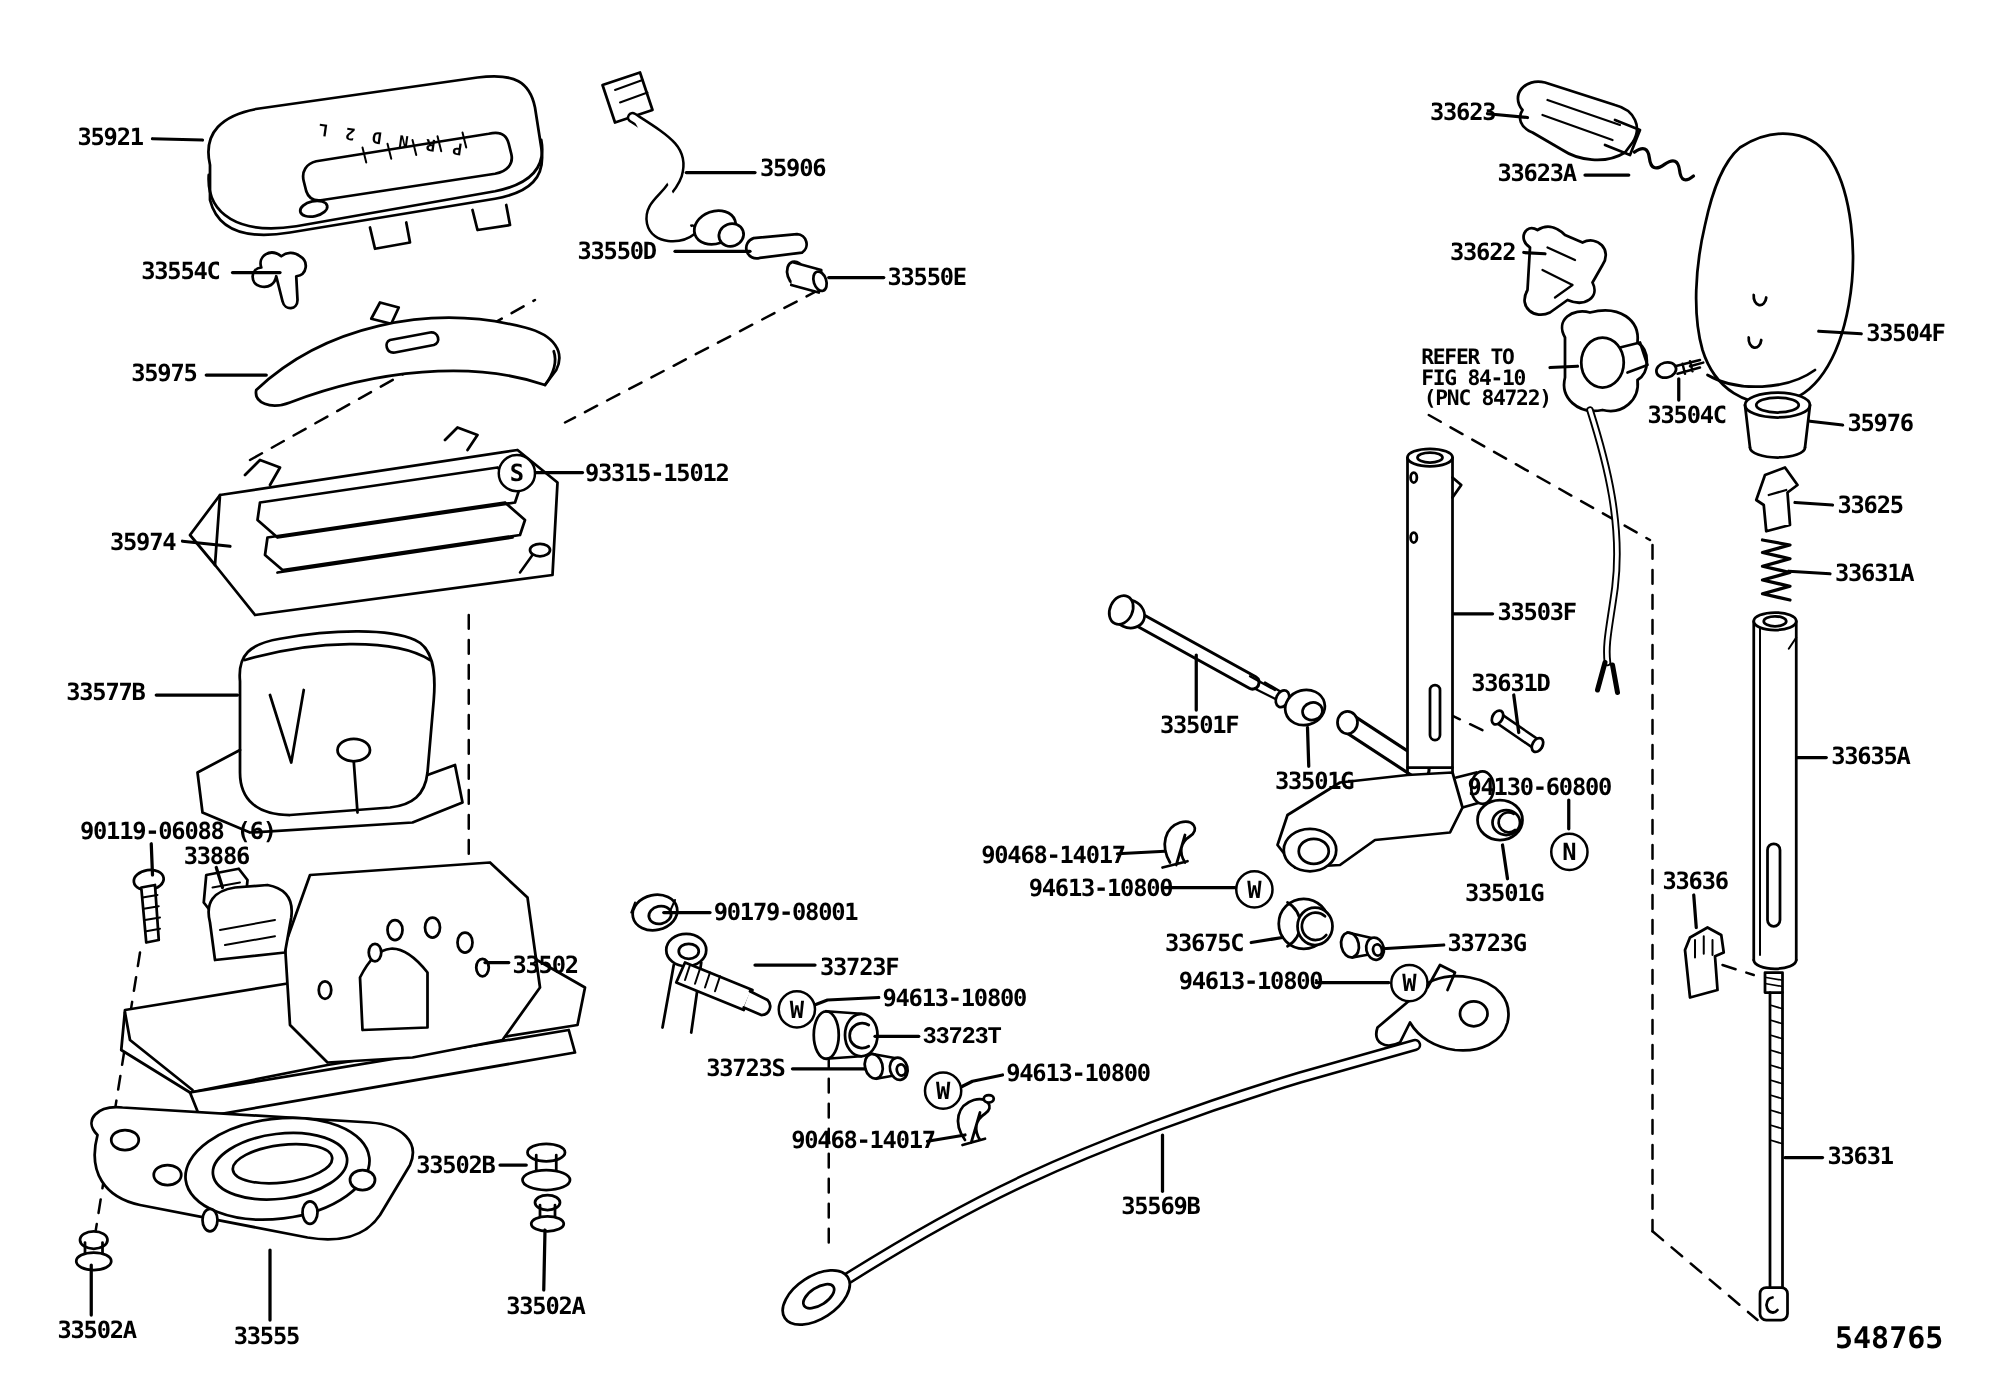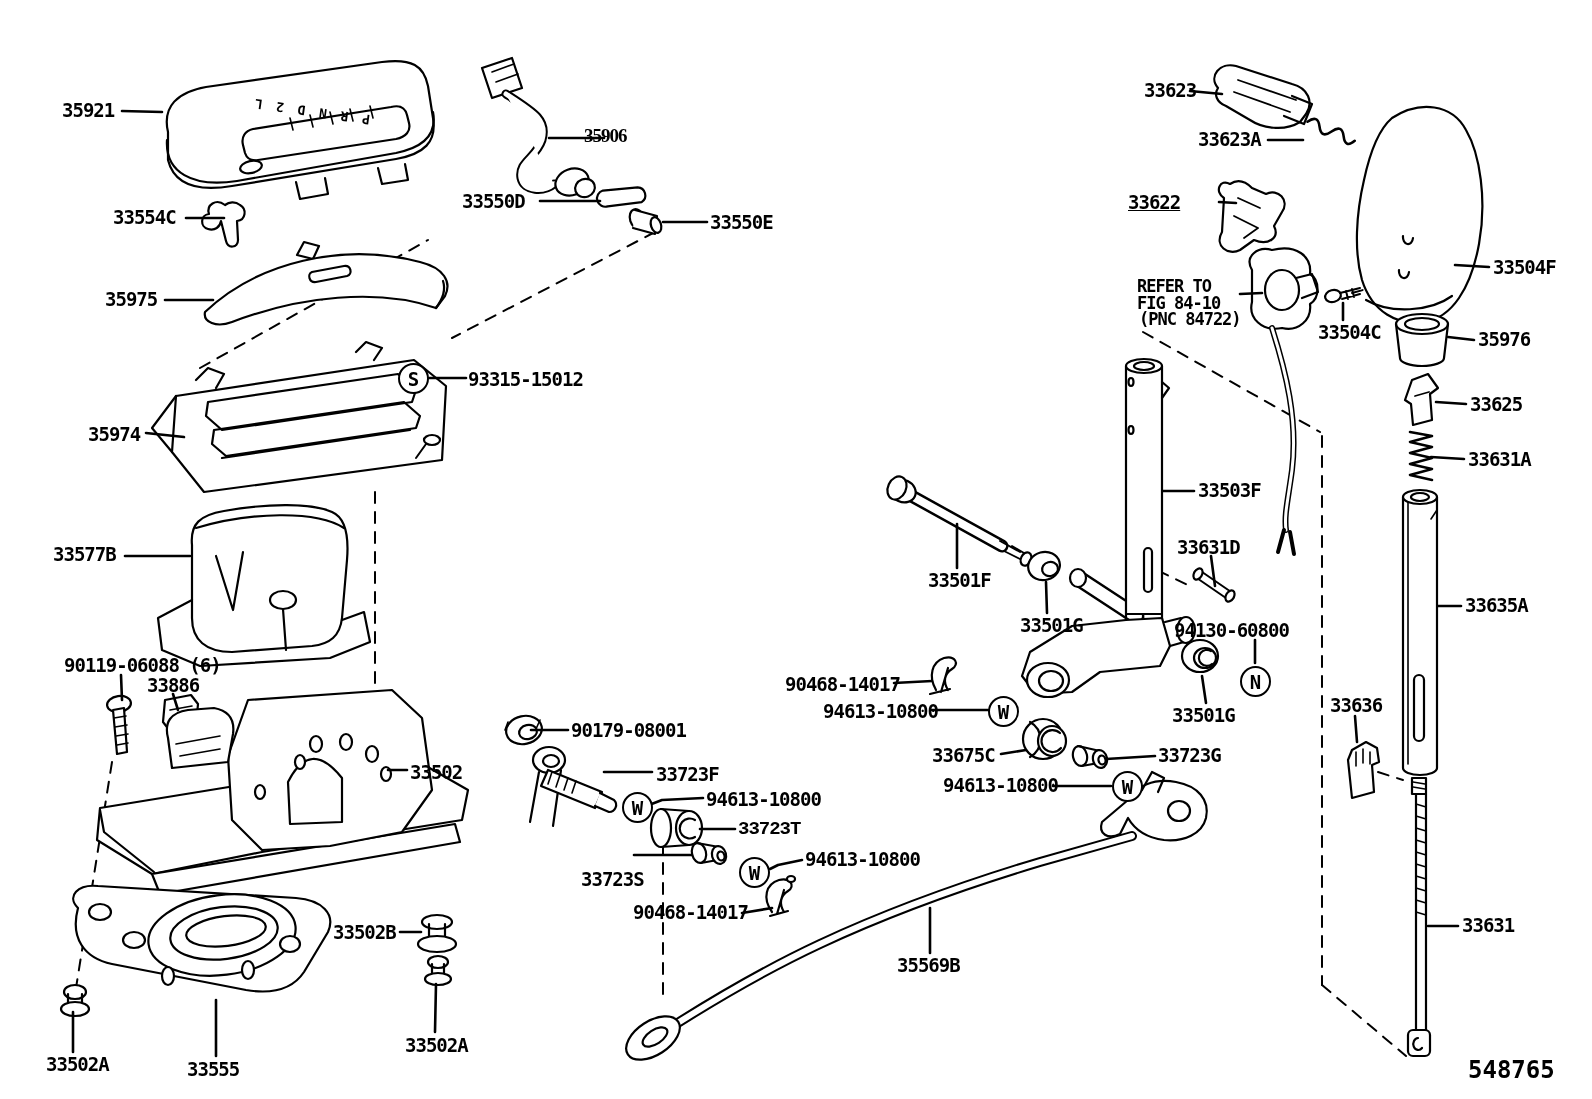--- a/index.html
+++ b/index.html
@@ -384,49 +384,49 @@
       <div class="part-label" style="left: 88px; top: 425px;">35974</div>
       <div class="part-label" style="left: 468px; top: 370px; text-align: right;">93315-15012</div>
       <div class="part-label" style="left: 53px; top: 545px;">33577B</div>
       <div class="part-label" style="left: 64px; top: 656px;">90119-06088 (6)</div>
       <div class="part-label" style="left: 147px; top: 676px;">33886</div>
       <div class="part-label" style="left: 410px; top: 763px;">33502</div>
       <div class="part-label" style="left: 333px; top: 923px;">33502B</div>
       <div class="part-label" style="left: 46px; top: 1055px;">33502A</div>
       <div class="part-label" style="left: 187px; top: 1060px;">33555</div>
       <div class="part-label" style="left: 405px; top: 1036px;">33502A</div>
-      <div class="part-label" style="left: 584px; top: 126px; font-family: Liberation Serif, serif;">35906</div>
+      <div class="part-label" style="left: 608px; top: 126px;">35906</div>
       <div class="part-label" style="left: 462px; top: 192px;">33550D</div>
       <div class="part-label" style="left: 710px; top: 213px;">33550E</div>
       <div class="part-label" style="left: 571px; top: 721px;">90179-08001</div>
       <div class="part-label" style="left: 656px; top: 765px;">33723F</div>
       <div class="part-label" style="left: 706px; top: 790px;">94613-10800</div>
       <div class="part-label" style="left: 738px; top: 820px; font-family: Liberation Mono, monospace;">33723T</div>
-      <div class="part-label" style="left: 565px; top: 870px; margin-left: 16px;">33723S</div>
+      <div class="part-label" style="left: 565px; top: 846px;">33723S</div>
       <div class="part-label" style="left: 805px; top: 850px;">94613-10800</div>
       <div class="part-label" style="left: 633px; top: 903px;">90468-14017</div>
       <div class="part-label" style="left: 897px; top: 956px;">35569B</div>
       <div class="part-label" style="left: 785px; top: 675px;">90468-14017</div>
       <div class="part-label" style="left: 823px; top: 702px;">94613-10800</div>
       <div class="part-label" style="left: 932px; top: 746px;">33675C</div>
       <div class="part-label" style="left: 943px; top: 776px;">94613-10800</div>
       <div class="part-label" style="left: 1158px; top: 746px;">33723G</div>
       <div class="part-label" style="left: 928px; top: 571px;">33501F</div>
       <div class="part-label" style="left: 1020px; top: 616px;">33501G</div>
       <div class="part-label" style="left: 1198px; top: 481px;">33503F</div>
       <div class="part-label" style="left: 1177px; top: 538px;">33631D</div>
       <div class="part-label" style="left: 1174px; top: 621px;">94130-60800</div>
       <div class="part-label" style="left: 1172px; top: 706px;">33501G</div>
       <div class="part-label" style="left: 1330px; top: 696px;">33636</div>
       <div class="part-label" style="left: 1465px; top: 596px;">33635A</div>
       <div class="part-label" style="left: 1462px; top: 916px;">33631</div>
       <div class="part-label fig" style="left: 1468px; top: 1058px;">548765</div>
       <div class="part-label" style="left: 1131px; top: 81px; margin-left: 13px;">33623</div>
       <div class="part-label" style="left: 1198px; top: 130px;">33623A</div>
-      <div class="part-label" style="left: 1128px; top: 193px; text-decoration: underline;">33622</div>
+      <div class="part-label" style="left: 1160px; top: 193px;">33622</div>
       <div class="part-label" style="left: 1493px; top: 258px;">33504F</div>
       <div class="part-label small" style="left: 1137px; top: 278px;">REFER TO</div>
       <div class="part-label small" style="left: 1137px; top: 295px;">FIG 84-10</div>
       <div class="part-label small" style="left: 1139px; top: 311px;">(PNC 84722)</div>
       <div class="part-label" style="left: 1318px; top: 323px;">33504C</div>
       <div class="part-label" style="left: 1478px; top: 330px;">35976</div>
       <div class="part-label" style="left: 1470px; top: 395px;">33625</div>
       <div class="part-label" style="left: 1468px; top: 450px;">33631A</div>
     </div>
 <div id="markers">

